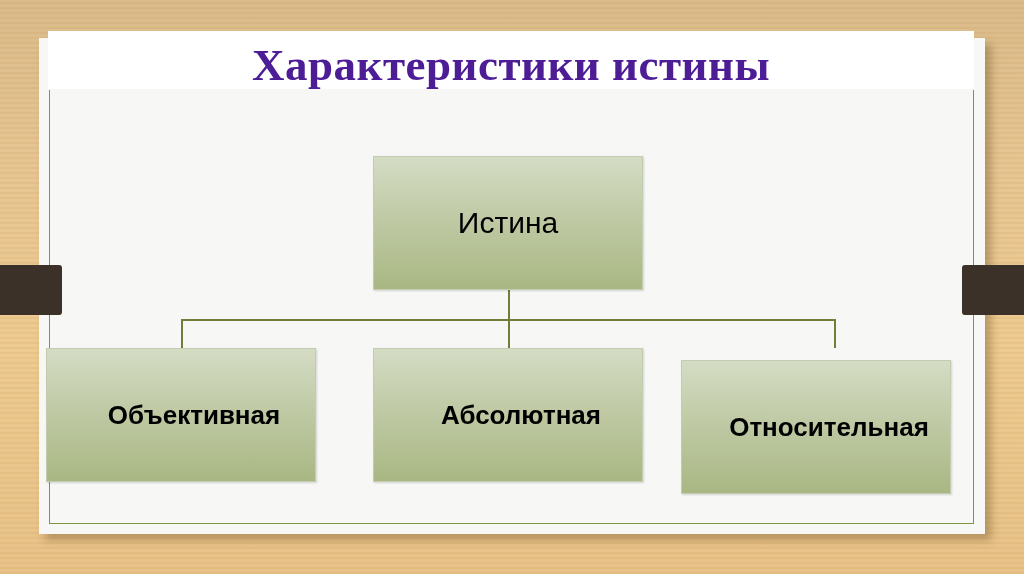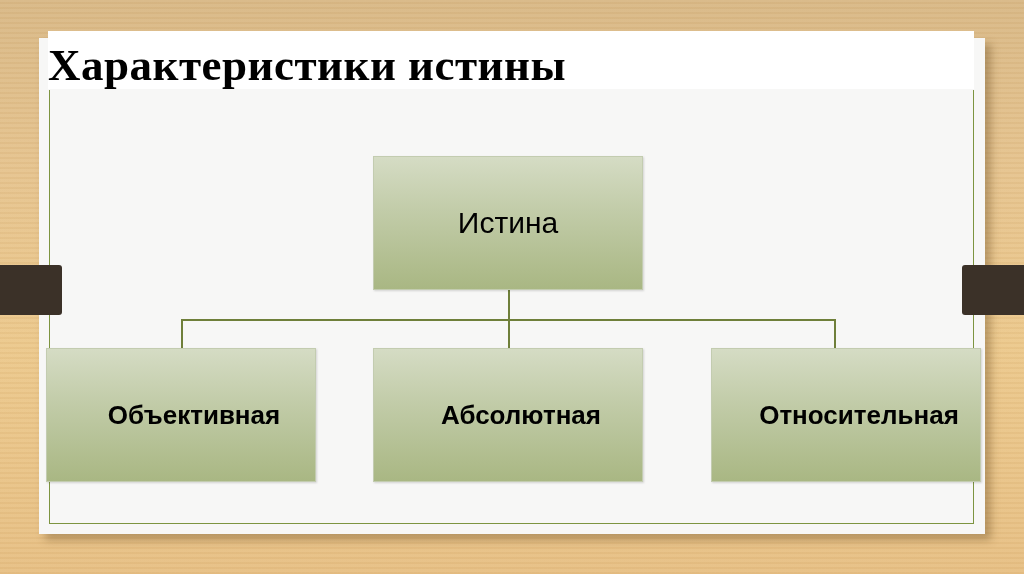--- a/index.html
+++ b/index.html
@@ -4,35 +4,35 @@
 <style>
   html,body{margin:0;padding:0;}
   body{width:1024px;height:574px;position:relative;overflow:hidden;
     background:linear-gradient(180deg,#d9b987 0%,#e6c48f 30%,#ecc98d 60%,#e7c085 100%);
     font-family:"Liberation Sans",sans-serif;}
   .wood-stripes{position:absolute;inset:0;
     background:repeating-linear-gradient(0deg,rgba(160,110,50,0.06) 0 2px,rgba(255,255,255,0.03) 2px 5px);}
   .paper{position:absolute;left:39px;top:38px;width:946px;height:496px;background:#f7f7f6;
     box-shadow:6px 6px 8px rgba(90,60,20,0.35);}
   .title-band{position:absolute;left:48px;top:31px;width:926px;height:58px;background:#ffffff;}
-  .title{position:absolute;left:48px;top:31px;width:926px;height:68px;text-align:left;
-    font-family:"Liberation Serif",serif;font-weight:bold;font-size:45px;line-height:68px;color:#000000;letter-spacing:0.5px;}
+  .title{position:absolute;left:48px;top:31px;width:926px;height:68px;text-align:center;
+    font-family:"Liberation Serif",serif;font-weight:bold;font-size:45px;line-height:68px;color:#4c1d95;letter-spacing:0.5px;}
   .frame{position:absolute;left:49px;top:90px;width:925px;height:434px;border:1px solid #7d9440;border-top:none;box-sizing:border-box;}
   .clip{position:absolute;top:265px;width:62px;height:50px;background:#3b3128;}
   .clip.left{left:0;border-radius:0 3px 3px 0;}
   .clip.right{left:962px;border-radius:3px 0 0 3px;}
   .node{position:absolute;width:270px;height:134px;box-sizing:border-box;
     background:linear-gradient(180deg,#d5dcc4 0%,#c2cca9 40%,#a9b783 100%);
     border:1px solid #c3ccb0;box-shadow:1px 1px 2px rgba(0,0,0,0.15);
     display:flex;align-items:center;justify-content:center;color:#000;}
   .node.root{left:373px;top:156px;font-size:30px;}
   .node.child{top:348px;font-size:26px;font-weight:bold;padding-left:26px;}
   .node.c1{left:46px;}
   .node.c2{left:373px;align-items:center;}
-  .node.c3{left:711px;}
+  .node.c3{left:681px;margin-top:12px;}
   .line{position:absolute;background:#6f7f3a;}
 </style>
 </head>
 <body>
 
 <div class="wood-stripes"></div>
 <div class="paper"></div>
 <div class="title-band"></div>
 <div class="frame"></div>
 <div class="clip left"></div>

